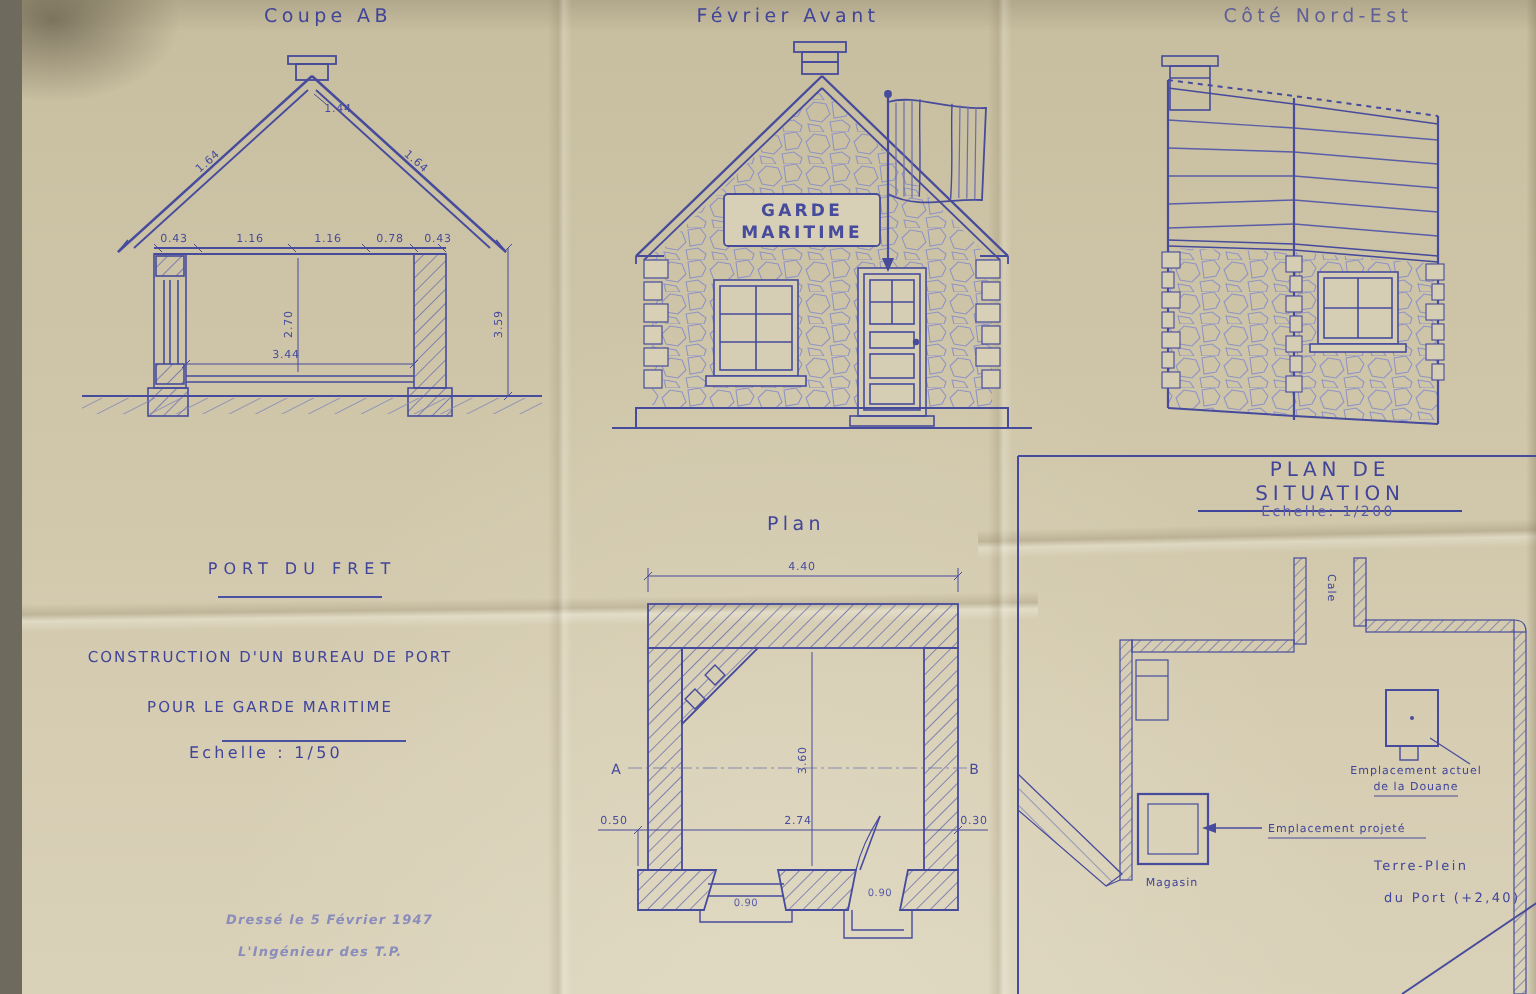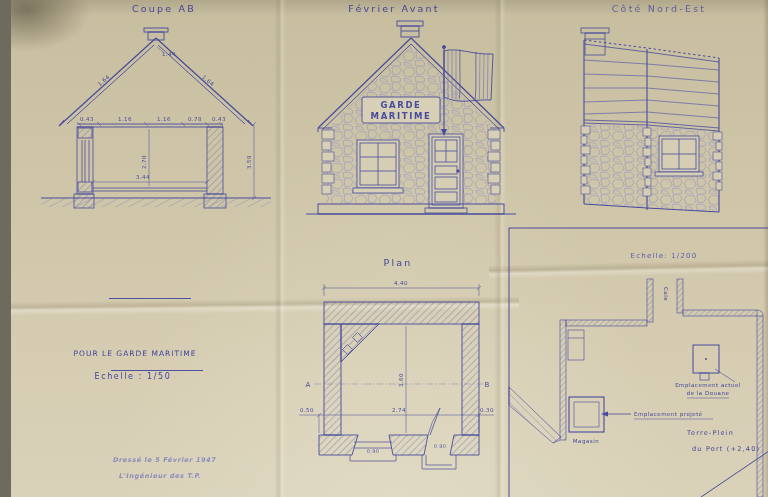--- a/index.html
+++ b/index.html
@@ -47,23 +47,26 @@
   <div class="crease h1"></div>
   <div class="crease h2"></div>
   <div class="crease v1"></div>
   <div class="crease v2"></div>
   <div class="crease v3"></div>
 
   <div class="lettering ttl" style="left:98px;top:4px;width:110px;">Coupe AB</div>
   <div class="lettering ttl" style="left:318px;top:4px;width:130px;">Février Avant</div>
   <div class="lettering ttl" style="left:588px;top:4px;width:120px;opacity:.75;">Côté Nord-Est</div>
   <div class="lettering ttl" style="left:352px;top:258px;width:70px;">Plan</div>
+  <div class="lettering sit-title" style="left:588px;top:230px;width:132px;">Plan de Situation</div>
   <div class="lettering sit-scale" style="left:603px;top:252px;width:100px;">Echelle: 1/200</div>
 
+  <div class="lettering cap" style="left:55px;top:280px;width:170px;letter-spacing:3px;">Port du Fret</div>
   <div class="uline" style="left:98px;top:298px;width:82px;"></div>
+  <div class="lettering cap" style="left:8px;top:325px;width:232px;font-size:7.5px;letter-spacing:1px;">Construction d'un Bureau de Port</div>
   <div class="lettering cap" style="left:38px;top:350px;width:172px;font-size:7.5px;letter-spacing:1px;">pour le Garde Maritime</div>
   <div class="uline" style="left:100px;top:370px;width:92px;"></div>
   <div class="lettering cap" style="left:62px;top:372px;width:120px;text-transform:none;font-size:8px;">Echelle : 1/50</div>
   <div class="lettering hand" style="left:102px;top:457px;width:150px;">Dressé le 5 Février 1947</div>
   <div class="lettering hand" style="left:108px;top:473px;width:150px;">L'Ingénieur des T.P.</div>
 
   <svg width="230" height="195" viewBox="0 0 230 195" style="left:30px;top:22px;">
     <defs>
       <pattern id="hA" width="5" height="5" patternTransform="rotate(45)" patternUnits="userSpaceOnUse">
         <line x1="0" y1="0" x2="0" y2="5" stroke="#6a6eae" stroke-width="0.8"></line>

